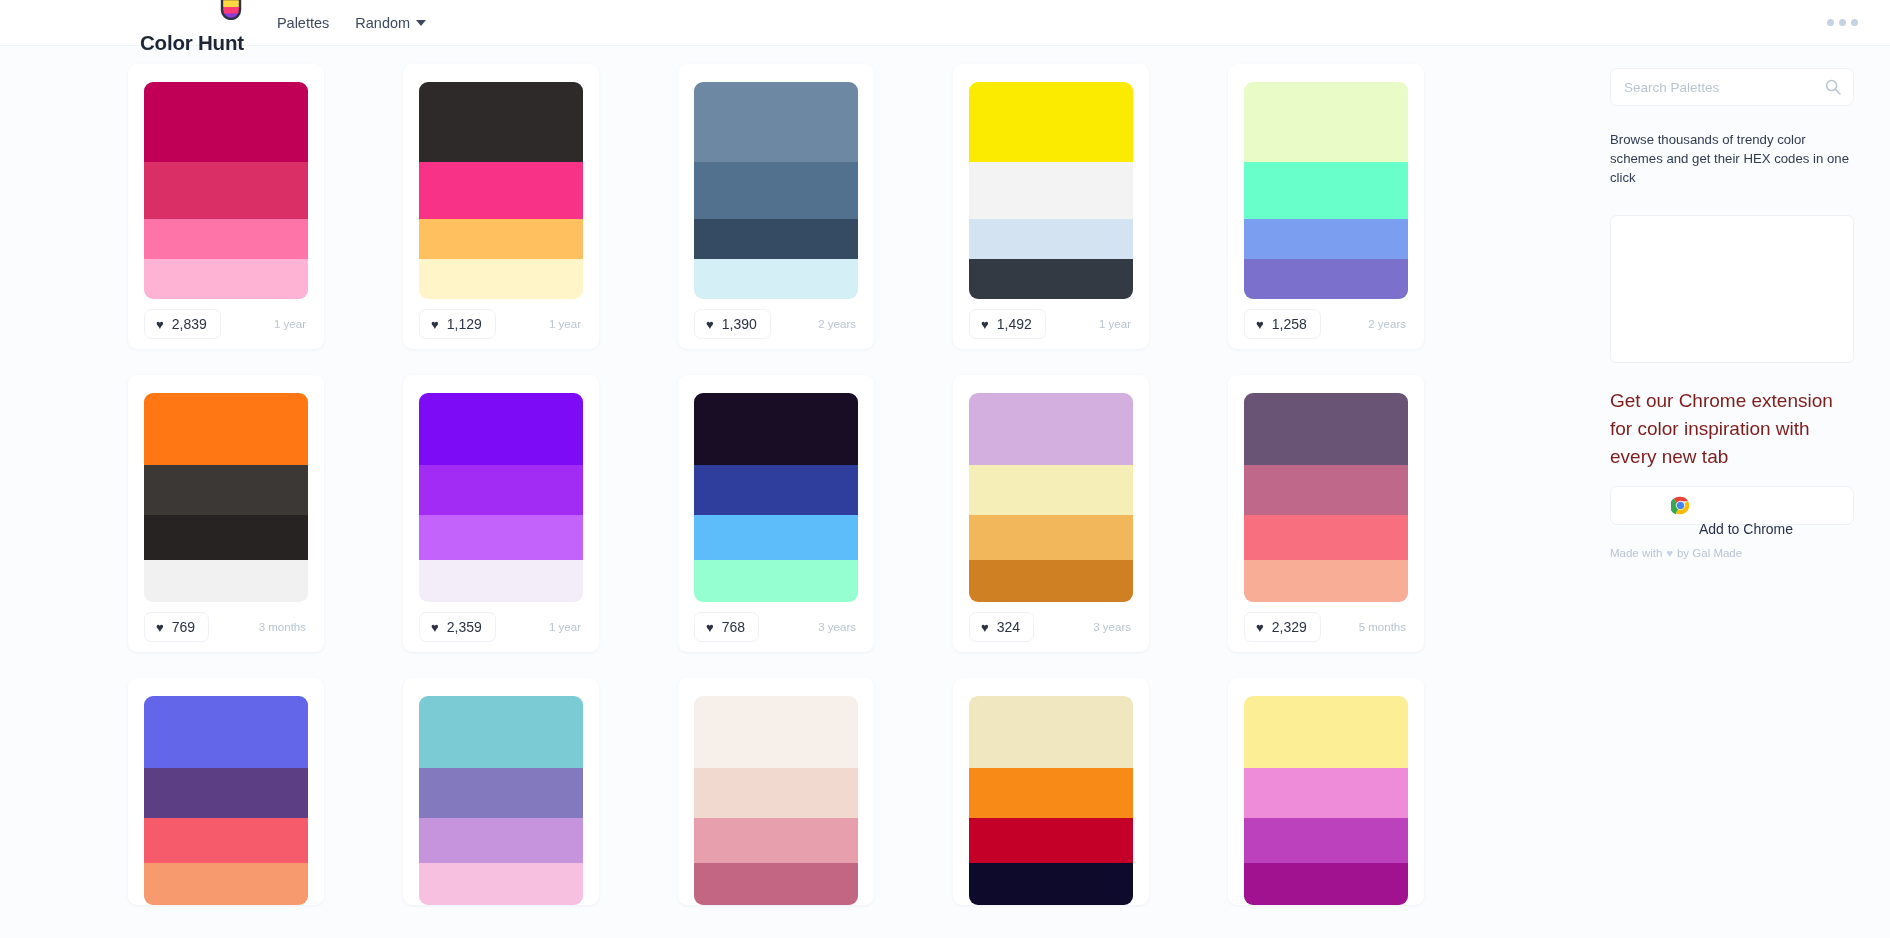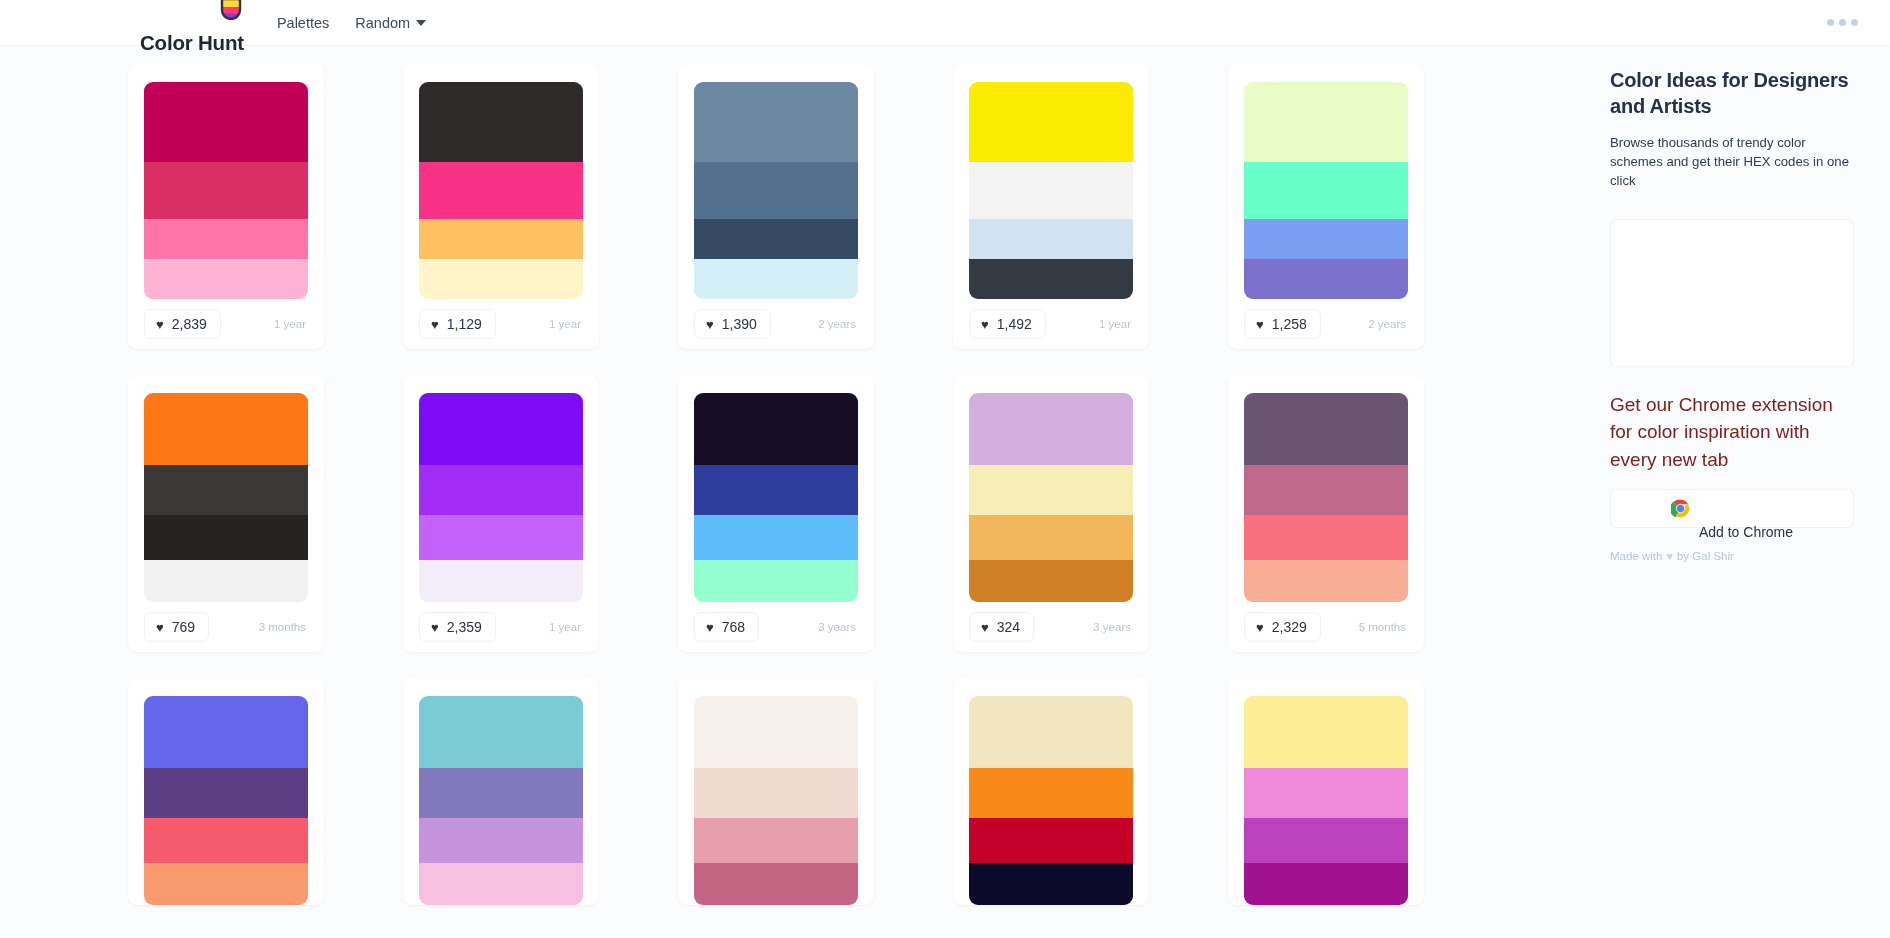--- a/index.html
+++ b/index.html
@@ -372,22 +372,30 @@
             <div class="sw" title="#ef8cd9" style="background: rgb(239, 140, 217); height: 50px;"></div>
             <div class="sw" title="#bc41bc" style="background: rgb(188, 65, 188); height: 45px;"></div>
             <div class="sw" title="#a0128f" style="background: rgb(160, 18, 143); height: 42px;"></div>
           </div>
         </div>
       </div>
   </div>
 
   <div class="sidebar">
 
-
-    <div class="side-title">Color Ideas for Designers and Artists</div>
+    <div class="search-box">
+      <input class="search-input" type="text" placeholder="Search Palettes" style="">
+      <span class="search-icon">
+        <svg width="16" height="16" viewBox="0 0 16 16">
+          <circle cx="6.6" cy="6.6" r="5" fill="none" stroke="#b9c4d4" stroke-width="1.5"></circle>
+          <line x1="10.4" y1="10.4" x2="15" y2="15" stroke="#b9c4d4" stroke-width="1.5" stroke-linecap="round"></line>
+        </svg>
+      </span>
+    </div>
+
     <div class="side-desc">Browse thousands of trendy color schemes and get their HEX codes in one click</div>
 
     <div class="ad-slot"></div>
 
     <div class="chrome-text">Get our Chrome extension for color inspiration with every new tab</div>
 
     <div class="chrome-btn">
       <span class="chrome-icon">
         <svg width="19" height="19" viewBox="0 0 48 48">
           <circle cx="24" cy="24" r="22" fill="#f1f1f1"></circle>
@@ -397,17 +405,17 @@
           <circle cx="24" cy="24" r="9.2" fill="#4285f4"></circle>
           <circle cx="24" cy="24" r="10.8" fill="none" stroke="#f1f1f1" stroke-width="2"></circle>
         </svg>
       </span>
       <span class="chrome-btn-label">Add to Chrome</span>
     </div>
 
     <div class="made-with">
       <span>Made with</span>
       <span class="made-heart">♥</span>
-      <span>by Gal Shir</span>
+      <span>by Gal Made</span>
     </div>
 
   </div>
 </div>
 
 </body></html>

